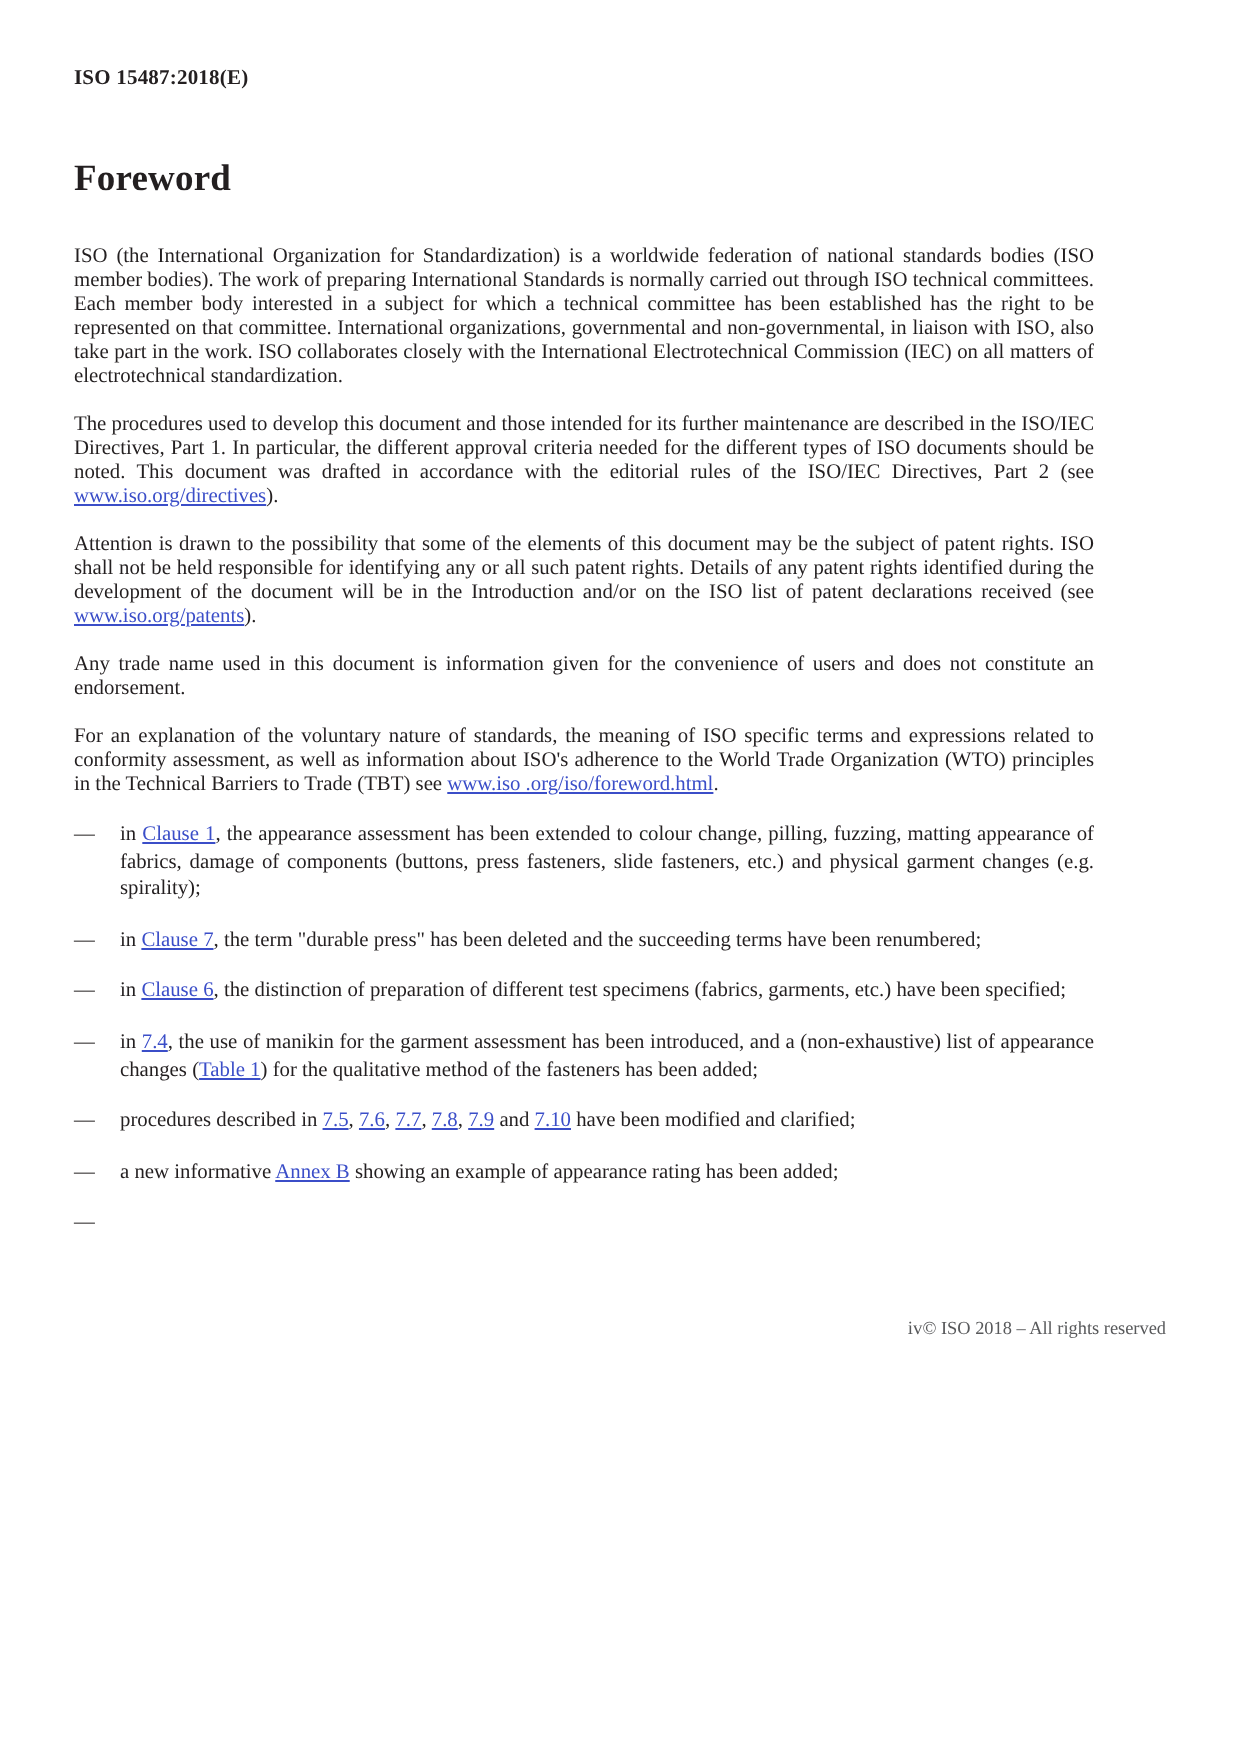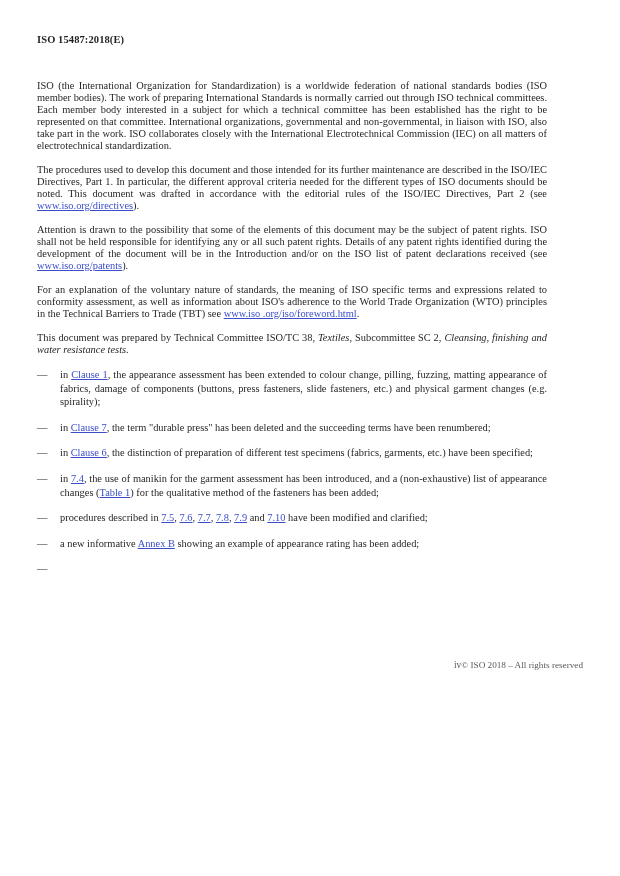--- a/index.html
+++ b/index.html
@@ -95,31 +95,32 @@
 </style>
 </head>
 <body>
 
 <div class="page">
 
   <div class="header">ISO 15487:2018(E)</div>
 
   <div class="content">
 
+    <h1 class="title">Foreword</h1>
 
     <p class="body"><span>ISO (the International Organization for Standardization) is a worldwide federation of national standards bodies (ISO member bodies). The work of preparing International Standards is normally carried out through ISO technical committees. Each member body interested in a subject for which a technical committee has been established has the right to be represented on that committee. International organizations, governmental and non-governmental, in liaison with ISO, also take part in the work. ISO collaborates closely with the International Electrotechnical Commission (IEC) on all matters of electrotechnical standardization.</span></p>
 
     <p class="body"><span>The procedures used to develop this document and those intended for its further maintenance are described in the ISO/IEC Directives, Part 1. In particular, the different approval criteria needed for the different types of ISO documents should be noted. This document was drafted in accordance with the editorial rules of the ISO/IEC Directives, Part 2 (see </span><a class="link" href="#">www.iso.org/directives</a><span>).</span></p>
 
     <p class="body"><span>Attention is drawn to the possibility that some of the elements of this document may be the subject of patent rights. ISO shall not be held responsible for identifying any or all such patent rights. Details of any patent rights identified during the development of the document will be in the Introduction and/or on the ISO list of patent declarations received (see </span><a class="link" href="#">www.iso.org/patents</a><span>).</span></p>
 
+    <p class="body"><span>Any trade name used in this document is information given for the convenience of users and does not constitute an endorsement.</span></p>
 
     <p class="body"><span>For an explanation of the voluntary nature of standards, the meaning of ISO specific terms and expressions related to conformity assessment, as well as information about ISO's adherence to the World Trade Organization (WTO) principles in the Technical Barriers to Trade (TBT) see </span><a class="link" href="#">www.iso .org/iso/foreword.html</a><span>.</span></p>
 
-    <p class="body"><span>This document was prepared by Technical Committee ISO/TC 38, </span><em>Textiles</em><span>, Subcommittee SC 2, </span><em>Cleansing, finishing and water resistance tests</em><span>.</span></p>
 
 
     <ul class="dashlist">
 
       <li>
         <span class="dash">—</span>
         <span>in </span><a class="link" href="#">Clause 1</a><span>, the appearance assessment has been extended to colour change, pilling, fuzzing, matting appearance of fabrics, damage of components (buttons, press fasteners, slide fasteners, etc.) and physical garment changes (e.g. spirality);</span>
       </li>
 
       <li>

